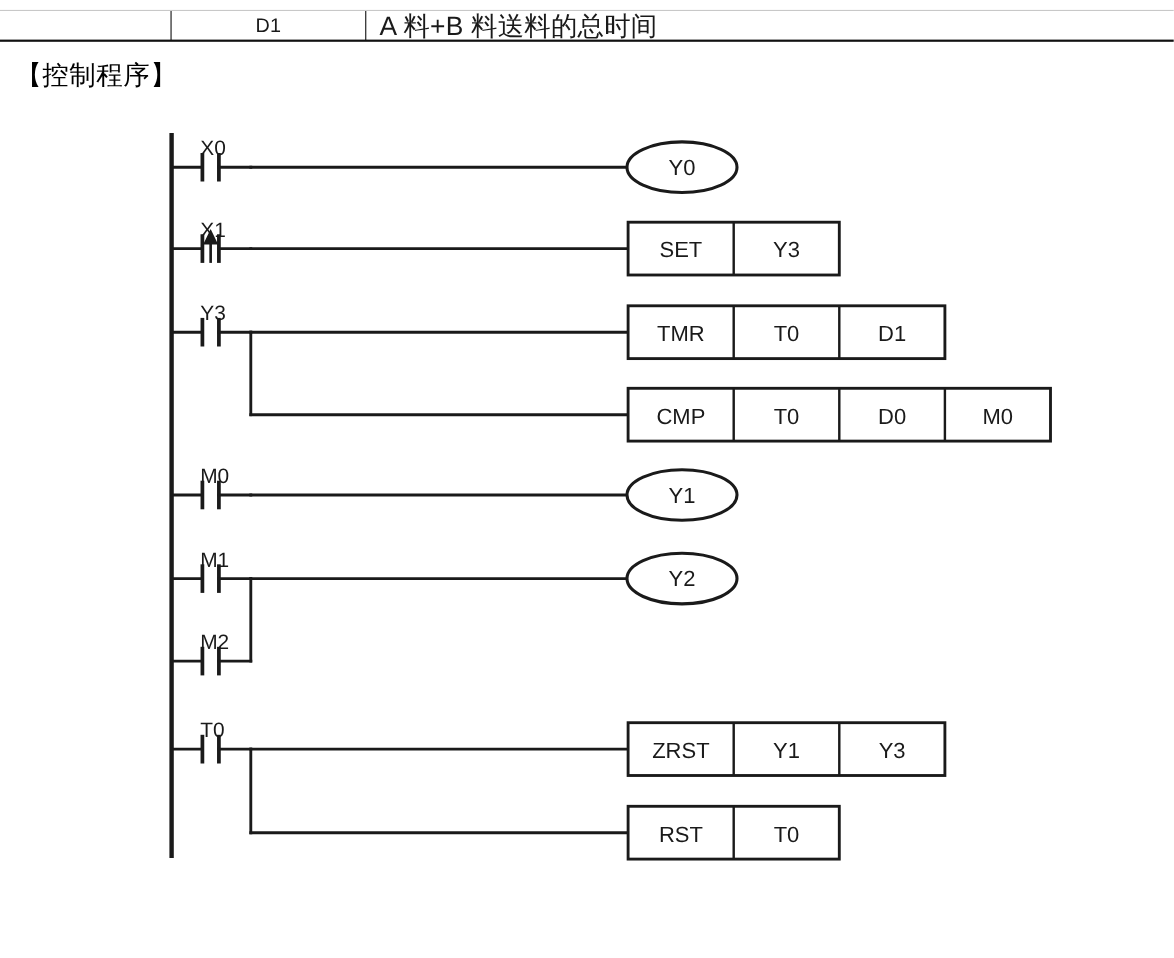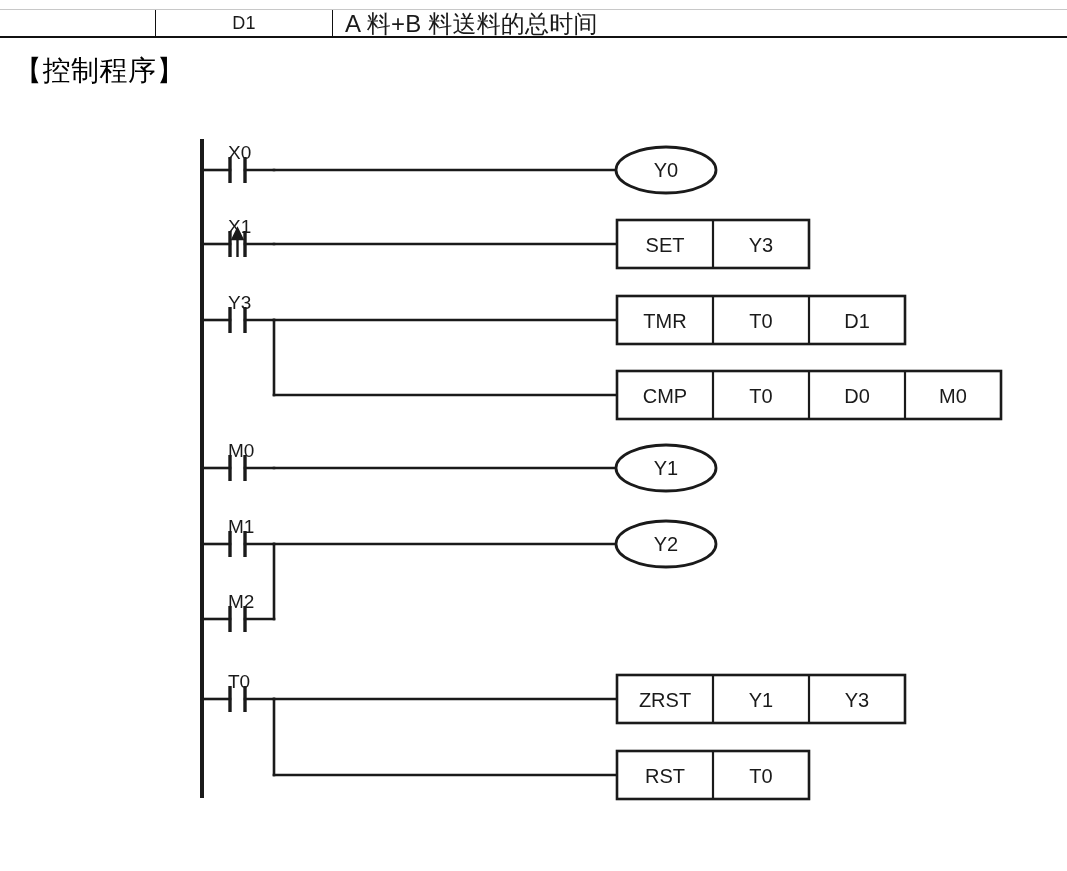--- a/index.html
+++ b/index.html
@@ -78,34 +78,33 @@
     align-items: center;
     font-size: 24px;
     letter-spacing: 0.2px;
   }
 
   
   #section-heading {
     position: absolute;
     left: 14px;
     top: 52px;
-    font-size: 28px;
+    font-size: 24px;
     letter-spacing: 0.5px;
     color: #000000;
     font-family: "DejaVu Serif", "Liberation Serif", serif;
   }
 
   
   #ladder-canvas {
     position: absolute;
     left: 0;
-    top: 96px;
+    top: 78px;
     width: 912px;
     height: 740px;
-    padding-left: 46px;
   }
   #ladder-canvas svg {
     display: block;
   }
   .lbl {
     font-family: "Liberation Sans", "DejaVu Sans", sans-serif;
     font-size: 19px;
     fill: #1a1a1a;
   }
   .boxtxt {

